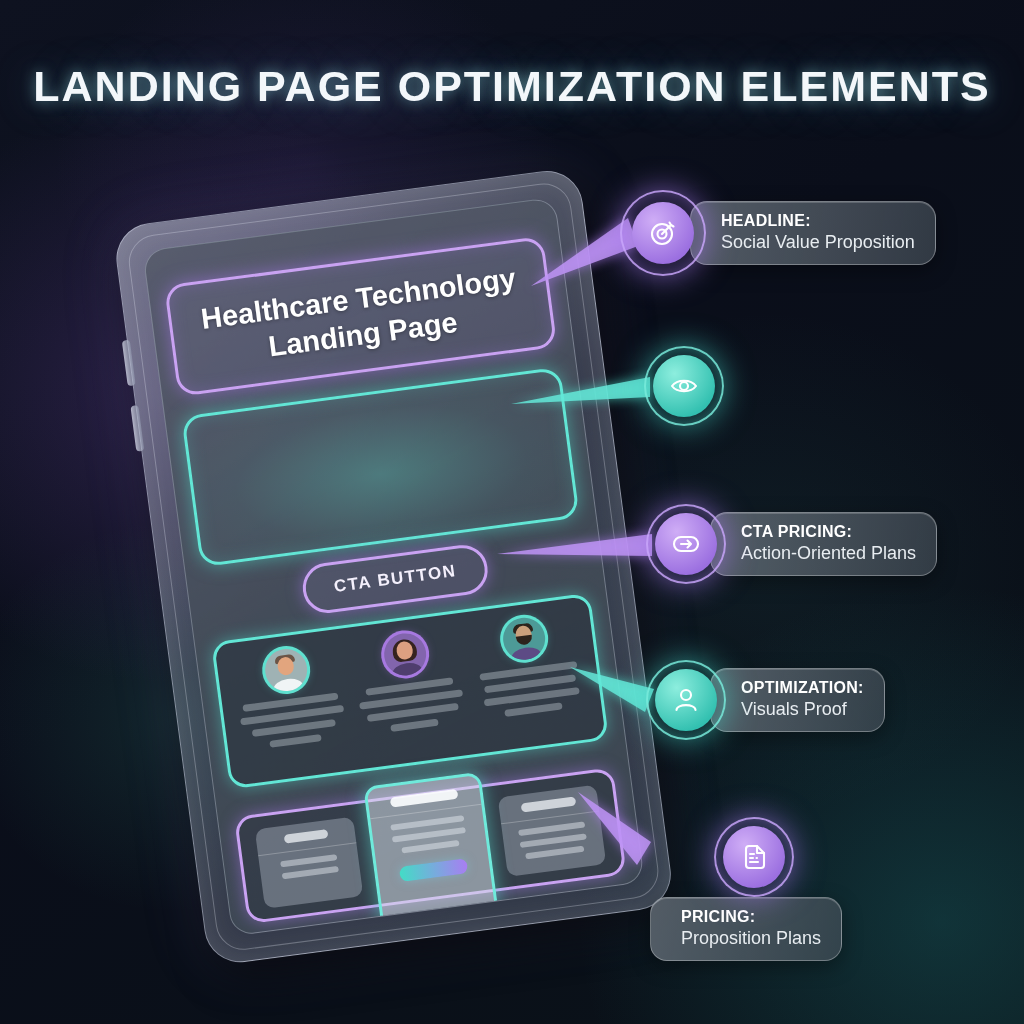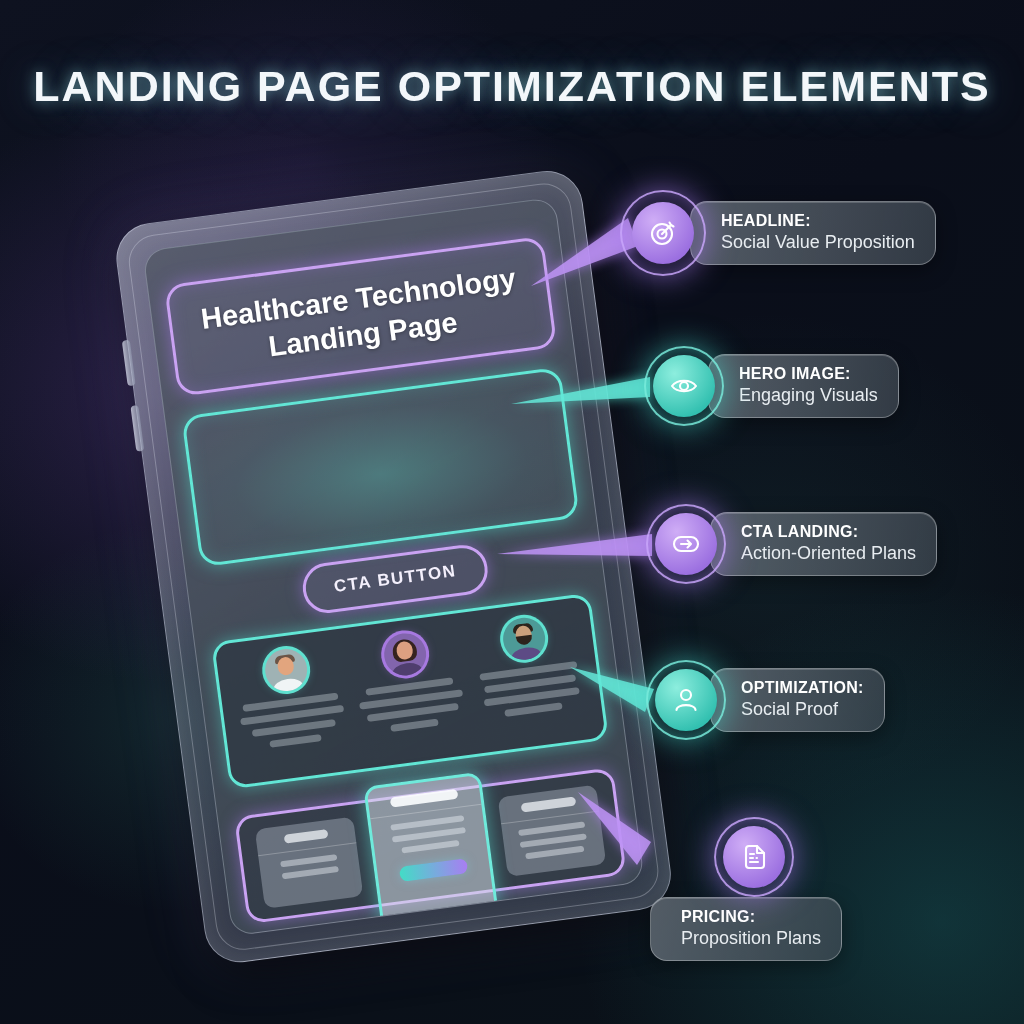--- a/index.html
+++ b/index.html
@@ -281,53 +281,49 @@
 
   <div class="callout c2">
     <div class="co-ring teal">
       <div class="co-circle">
         <svg viewBox="0 0 32 32">
           <path d="M4 16 C9 9, 23 9, 28 16 C23 23, 9 23, 4 16 Z"></path>
           <circle cx="16" cy="16" r="4"></circle>
         </svg>
       </div>
     </div>
-    <div class="co-pill">
-      <div class="co-label">HERO IMAGE:</div>
-      <div class="co-sub">Engaging Visuals</div>
-    </div>
   </div>
 
   <div class="callout c3">
     <div class="co-ring purple">
       <div class="co-circle">
         <svg viewBox="0 0 32 32">
           <rect x="4" y="9" width="24" height="14" rx="7"></rect>
           <path d="M11 16 H21 M17.5 12.5 L21 16 L17.5 19.5"></path>
         </svg>
       </div>
     </div>
     <div class="co-pill">
-      <div class="co-label">CTA LANDING:</div>
+      <div class="co-label">CTA PRICING:</div>
       <div class="co-sub">Action-Oriented Plans</div>
     </div>
   </div>
 
   <div class="callout c4">
     <div class="co-ring teal">
       <div class="co-circle">
         <svg viewBox="0 0 32 32">
           <circle cx="16" cy="11" r="5"></circle>
           <path d="M6.5 26 C6.5 19.5, 25.5 19.5, 25.5 26"></path>
         </svg>
       </div>
     </div>
     <div class="co-pill">
       <div class="co-label">OPTIMIZATION:</div>
-      <div class="co-sub">Social Proof</div>
+      <div class="co-sub">Visuals Proof</div>
     </div>
   </div>
 
   <div class="callout c5">
     <div class="co-ring purple">
       <div class="co-circle">
         <svg viewBox="0 0 32 32">
           <path d="M8 8 C8 6, 9 5, 11 5 H19 L26 12 V24 C26 26, 25 27, 23 27 H11 C9 27, 8 26, 8 24 Z"></path>
           <path d="M19 5 V12 H26"></path>
           <path d="M12 13 H16 M12 17 H15 M12 21 H20 M18.5 17 h0.5"></path>

